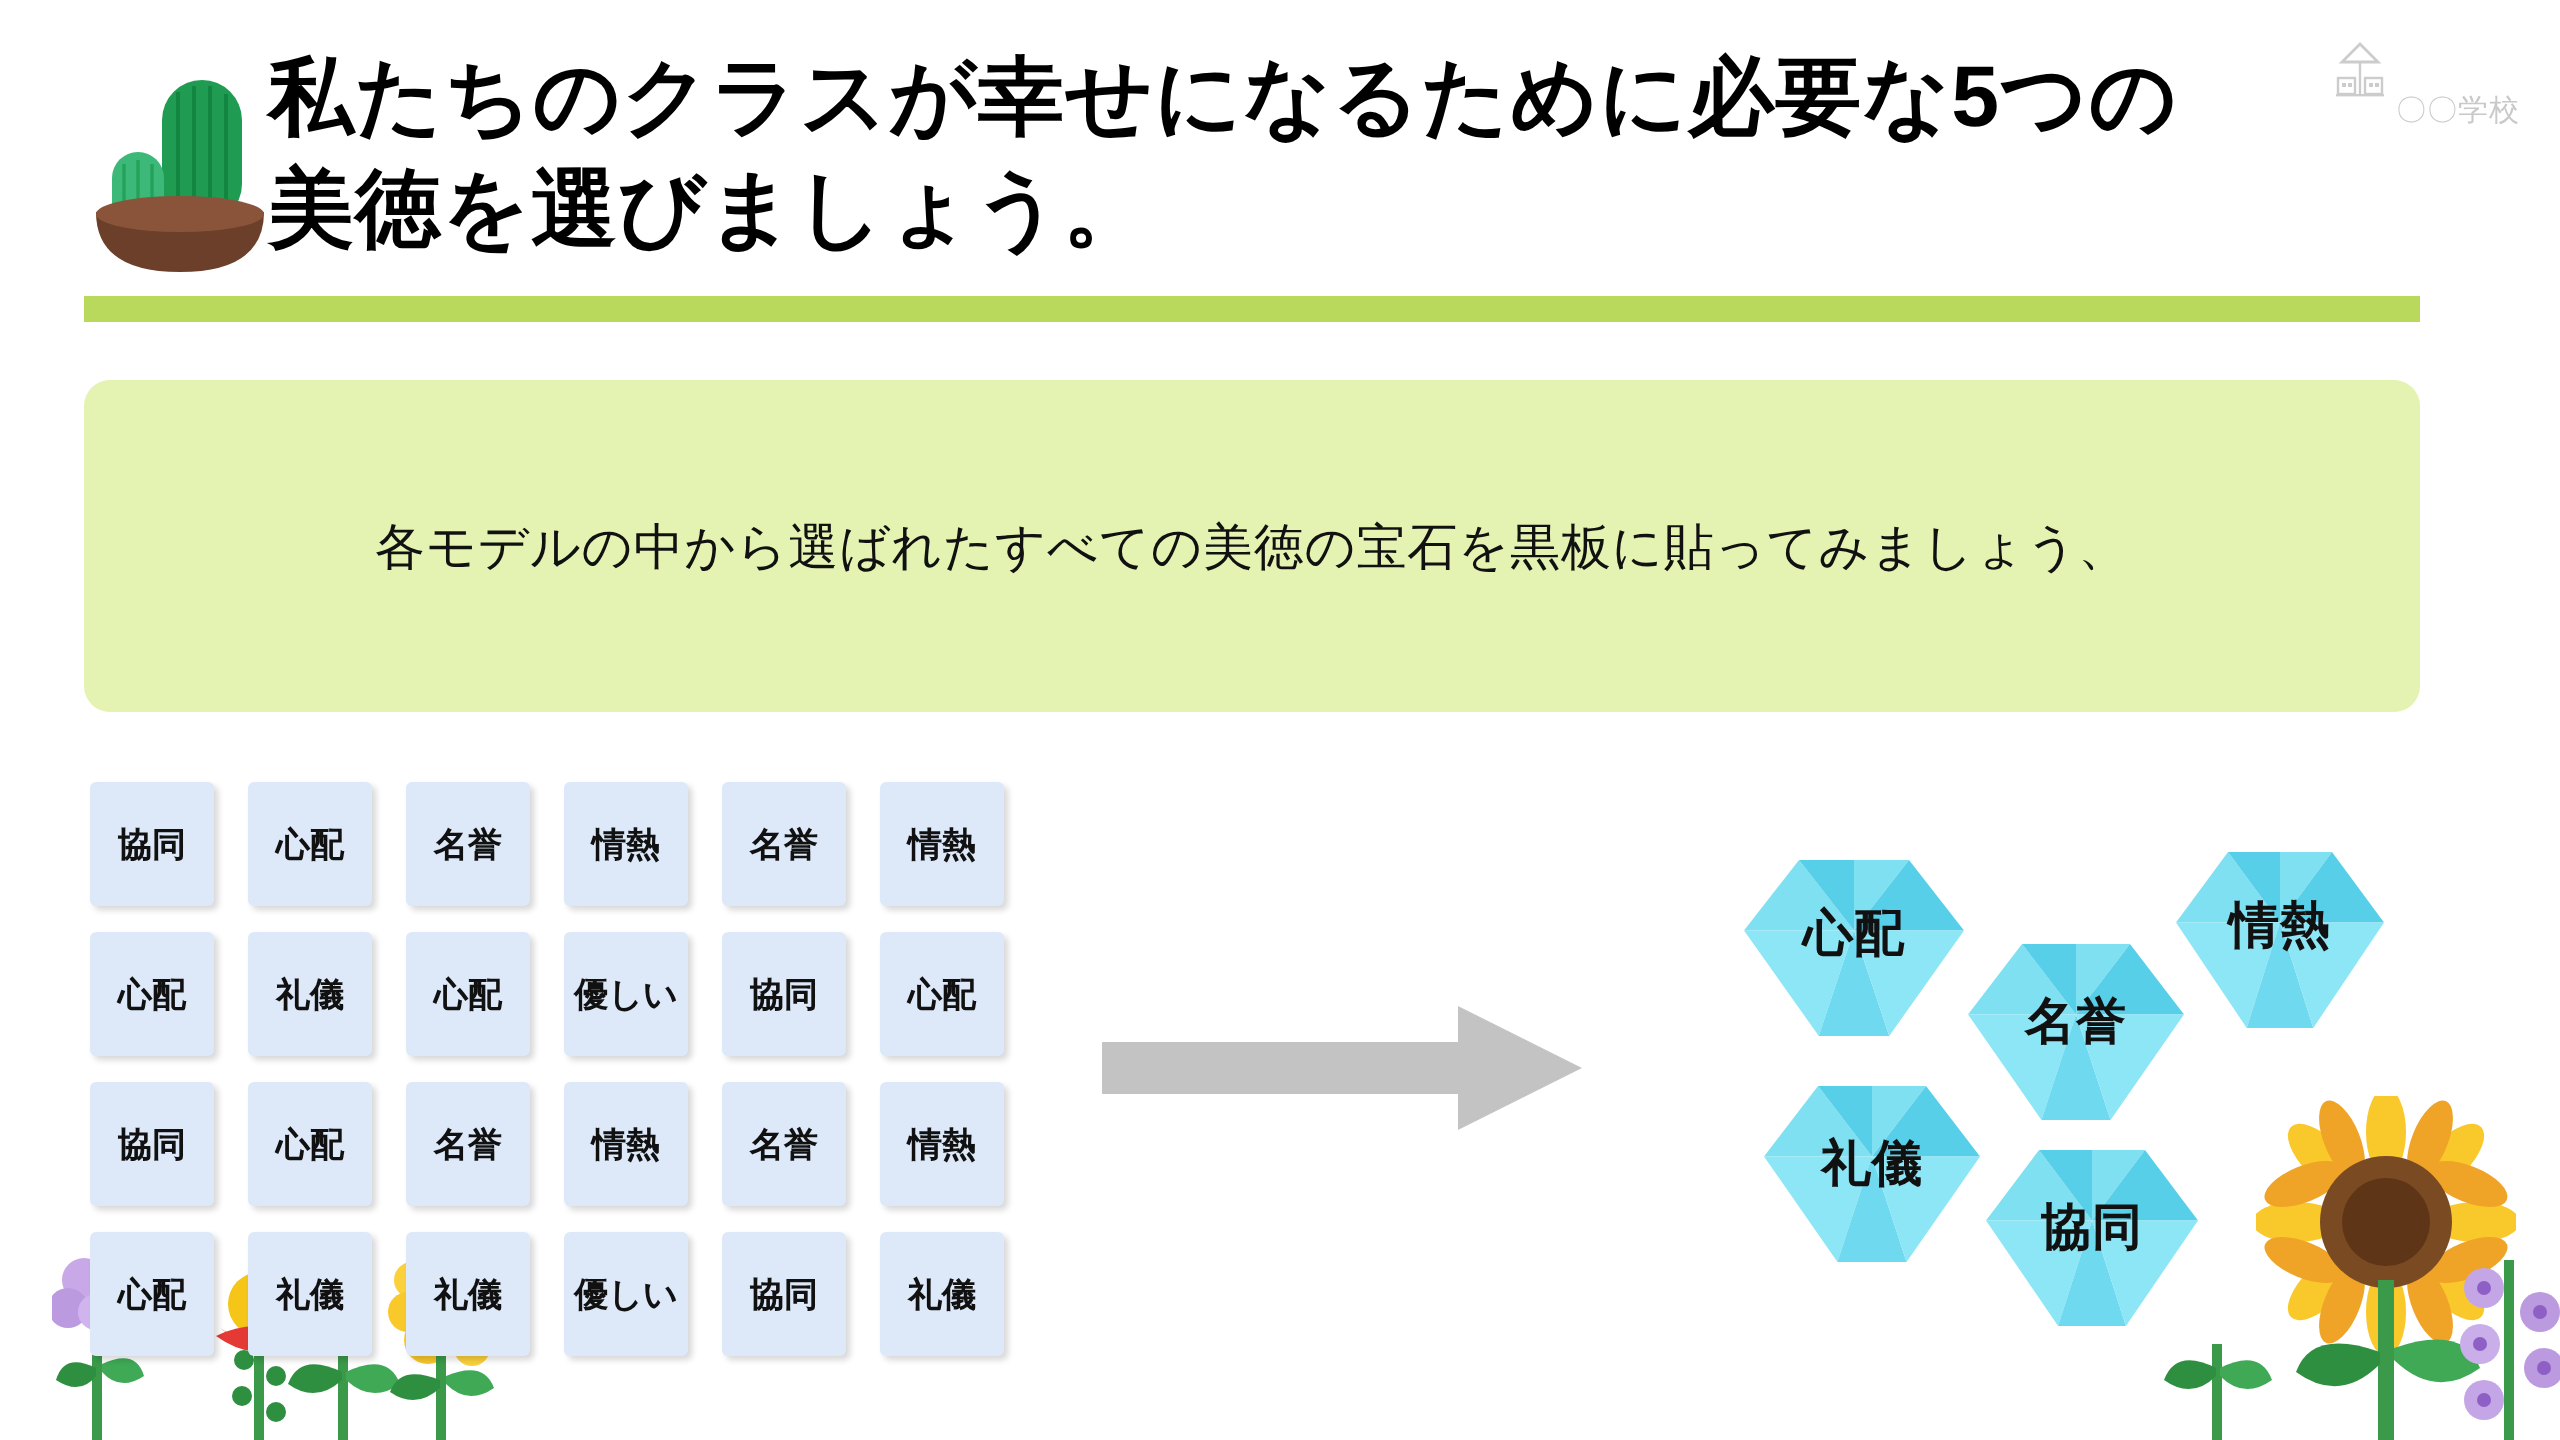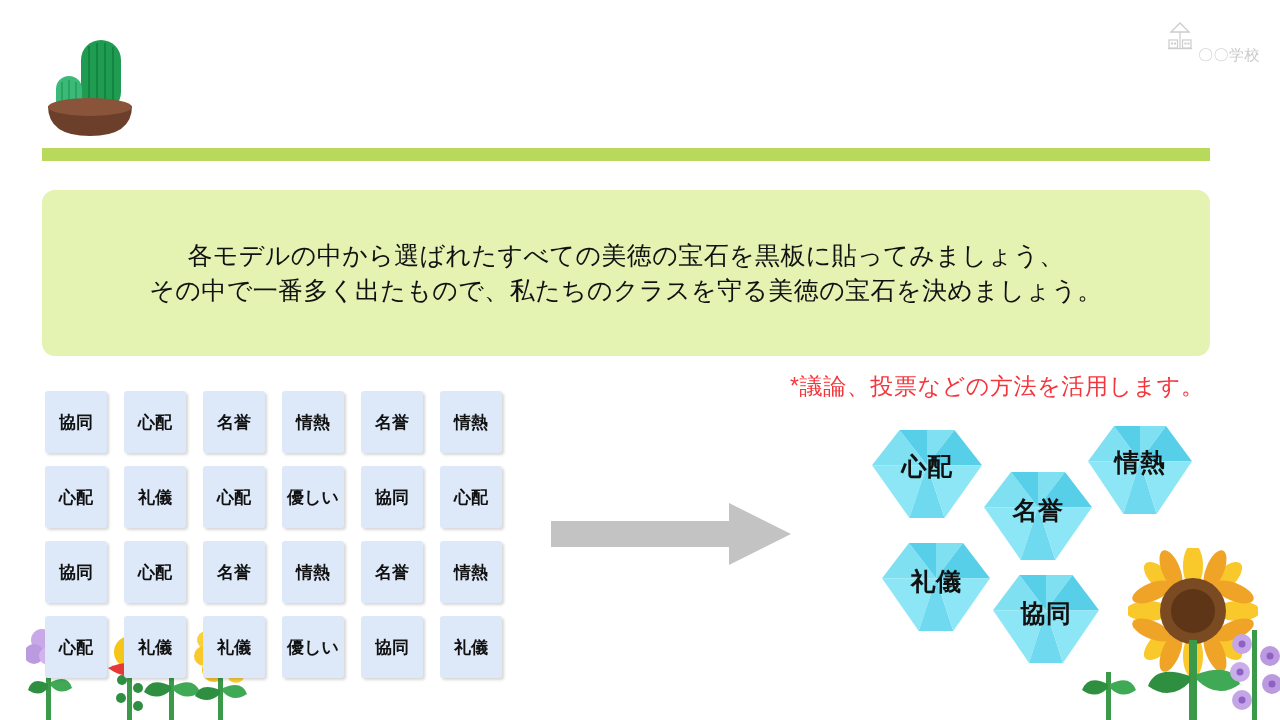--- a/index.html
+++ b/index.html
@@ -184,29 +184,29 @@
       <path d="M47 18 L47 80 M55 15 L55 82 M63 15 L63 82 M71 19 L71 80" stroke="#0f7d3c" stroke-width="2" fill="none" opacity="0.75"></path>
 
       <rect x="14" y="48" width="26" height="42" rx="13" fill="#3cb878"></rect>
       <path d="M20 54 L20 86 M27 52 L27 88 M34 54 L34 86" stroke="#1f9c52" stroke-width="1.7" fill="none" opacity="0.8"></path>
 
       <path d="M6 78 Q6 108 48 108 Q90 108 90 78 Z" fill="#6b3f2a"></path>
       <ellipse cx="48" cy="79" rx="42" ry="9" fill="#89543a"></ellipse>
     </svg>
   </div>
 
+  <div id="title">私たちのクラスが幸せになるために必要な5つの
+美徳を選びましょう。</div>
 
   <div id="greenbar"></div>
 
   <div id="greenbox">
     <div class="line">各モデルの中から選ばれたすべての美徳の宝石を黒板に貼ってみましょう、</div>
-    <div class="line">その中で一番多く出たもので、私たちのクラスを守る美徳の宝石を決めましょう。</div>
-  </div>
-
-  <div id="note">*議論、投票などの方法を活用します。</div>
+  </div>
+
 
   <div id="arrow">
     <svg width="240" height="62" viewBox="0 0 240 62">
       <path d="M0 18 L178 18 L178 0 L240 31 L178 62 L178 44 L0 44 Z" fill="#c3c3c3"></path>
     </svg>
   </div>
 
   <div class="deco" style="left:26px; top:624px;">
     <svg width="48" height="96" viewBox="0 0 48 96">
       <circle cx="16" cy="16" r="11" fill="#c9a8e8"></circle>

